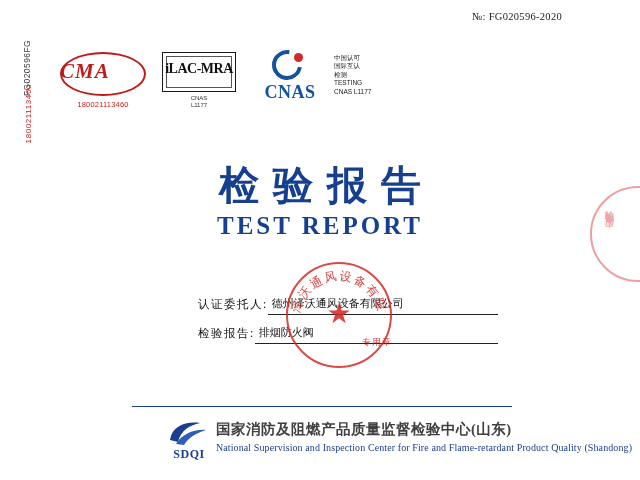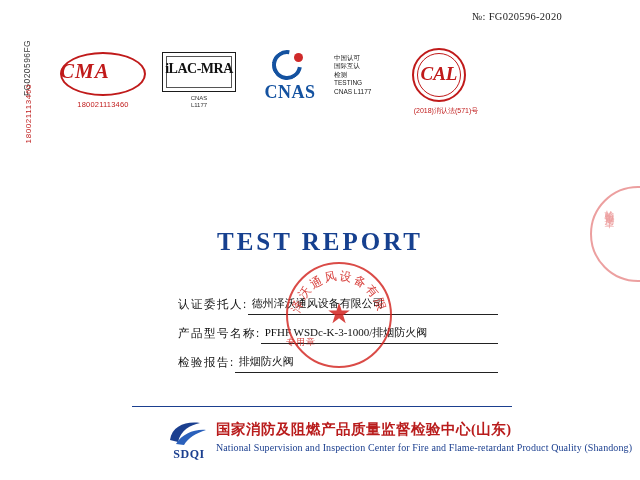--- a/index.html
+++ b/index.html
@@ -272,21 +272,20 @@
     position: absolute;
     top: 212px;
     left: 0;
     width: 640px;
     text-align: center;
     font-family: "Liberation Serif", serif;
     font-weight: bold;
     font-size: 25px;
     color: #16408f;
     letter-spacing: 3px;
-    margin-top: 16px;
   }
 
   
   .fields {
     position: absolute;
     left: 178px;
     top: 286px;
     width: 320px;
   }
   .field-row {
@@ -295,20 +294,21 @@
     display: flex;
     align-items: flex-end;
   }
   .field-label {
     font-family: "Liberation Serif", serif;
     font-size: 11.5px;
     color: #111;
     white-space: nowrap;
     padding-bottom: 3px;
     letter-spacing: 1.5px;
+    margin-left: 20px;
   }
   .field-value {
     flex: 1;
     border-bottom: 1px solid #222;
     font-family: "Liberation Serif", serif;
     font-size: 11px;
     color: #111;
     padding: 0 2px 3px 4px;
     white-space: nowrap;
     overflow: hidden;
@@ -352,21 +352,21 @@
     font-size: 12px;
     fill: #d2231f;
     opacity: 0.85;
     letter-spacing: 2px;
   }
   .seal-bottom {
     position: absolute;
     left: 0;
     top: 74px;
     width: 106px;
-    text-align: left;
+    text-align: right;
     font-family: "Liberation Serif", serif;
     font-size: 9px;
     color: #d2231f;
     opacity: 0.85;
     letter-spacing: 1px;
   }
 
   
   .seal-edge {
     position: absolute;
@@ -431,21 +431,21 @@
     color: #1b3f8f;
     letter-spacing: 0.5px;
   }
   .footer-cn {
     position: absolute;
     left: 84px;
     top: 2px;
     font-family: "Liberation Serif", serif;
     font-size: 14.5px;
     font-weight: bold;
-    color: #b91c1c;
+    color: #404040;
     letter-spacing: 0.5px;
     white-space: nowrap;
   }
   .footer-en {
     position: absolute;
     left: 84px;
     top: 24px;
     font-family: "Liberation Serif", serif;
     font-size: 10px;
     color: #1b3f8f;
@@ -492,42 +492,33 @@
     </div>
 
     <div class="cnas-side">
       <div>中国认可</div>
       <div>国际互认</div>
       <div>检测</div>
       <div class="en">TESTING</div>
       <div class="en">CNAS L1177</div>
     </div>
 
-    <div class="cal">
-      <div class="cal-circle"></div>
-      <div class="cal-inner"></div>
-      <div class="cal-text">CAL</div>
-      <div class="cal-num">(2018)消认法(571)号</div>
-    </div>
   </div>
 
+  <div class="title-cn">检验报告</div>
   <div class="title-en">TEST REPORT</div>
 
   <div class="seal-edge">
     <div class="seal-edge-text">检验专用章</div>
   </div>
 
   <div class="fields">
     <div class="field-row">
       <span class="field-label">认证委托人:</span>
       <span class="field-value">德州泽沃通风设备有限公司</span>
-    </div>
-    <div class="field-row">
-      <span class="field-label">产品型号名称:</span>
-      <span class="field-value">PFHF WSDc-K-3-1000/排烟防火阀</span>
     </div>
     <div class="field-row">
       <span class="field-label">检验报告:</span>
       <span class="field-value">排烟防火阀</span>
     </div>
   </div>
 
   <div class="seal">
     <div class="seal-ring"></div>
     <svg class="seal-arc" viewBox="0 0 106 106">

